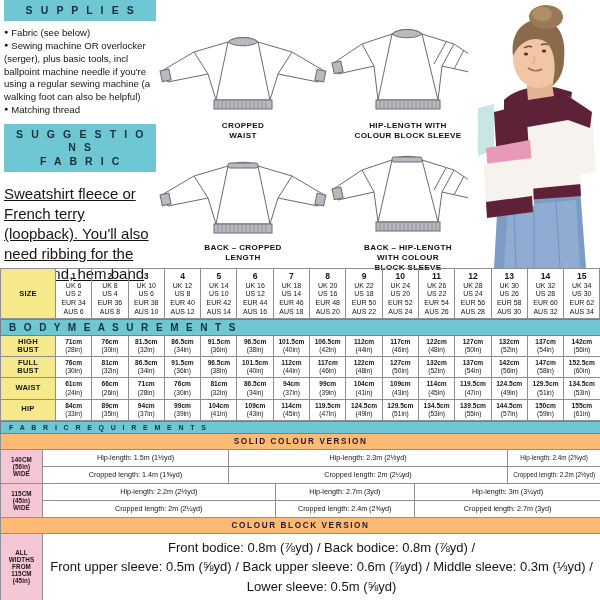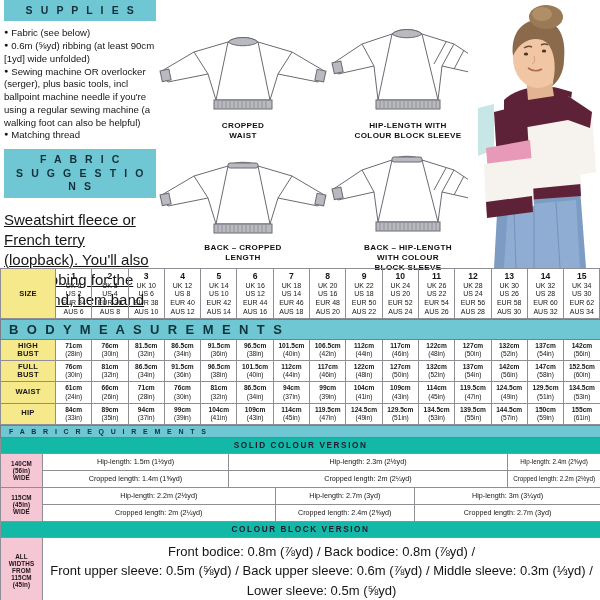--- a/index.html
+++ b/index.html
@@ -47,37 +47,37 @@
   .photo { position: absolute; right: 0; top: 0; width: 132px; height: 268px; overflow: hidden; }
   .photo svg { display:block; }
 
   
   .tables { position: absolute; left: 0; top: 268px; width: 600px; }
   table { border-collapse: collapse; width: 600px; table-layout: fixed; }
   td, th { border: 1px solid #8e8e94; padding: 0; }
 
   .hdrband td {
     background: #6ec7d3; color: #10333c; font-weight: bold;
-    letter-spacing: 2.4px; font-size: 13px; padding: 2px 0 2px 8px;
+    letter-spacing: 2.4px; font-size: 10px; padding: 2px 0 2px 8px;
     text-align: left; border-color: #7d7d85;
   }
 
   .lbl {
     background: #f6e98b; font-weight: bold; font-size: 7.6px;
     text-align: center; letter-spacing: .2px; line-height: 1.1; color: #17171a;
   }
   .sizecell { text-align: center; font-size: 7.0px; line-height: 1.24; padding: 1.5px 0 2px; }
   .sizecell .num { font-weight: bold; font-size: 8.6px; display: block; margin-bottom: .5px; }
   .mcell { text-align: center; font-size: 6.6px; line-height: 1.22; padding: 2px 0; }
   .mcell b { font-weight: bold; display:block; }
 
   
   .fr td { font-size: 7.0px; }
   .fr .sub {
-    background: #14b8a6; text-align: center; font-weight: bold;
+    background: #fdba74; text-align: center; font-weight: bold;
     letter-spacing: 1.6px; font-size: 8.2px; padding: 3px 0; color: #231a33;
   }
   .fr .plbl {
     background: #f5c6d3; font-weight: bold; font-size: 6.3px; text-align: center;
     line-height: 1.12; letter-spacing: .1px; color: #1d1418;
   }
   .fr .val { text-align: center; padding: 3.5px 2px; font-size: 7.2px; margin-top: 33px; }
   .fr .val.small { font-size: 6.3px; }
   .fr .cb { text-align: center; padding: 4px 6px; font-size: 13px; line-height: 1.5; }
 </style>
@@ -85,29 +85,28 @@
 <body>
 
 <div class="page">
 
   <div class="top">
 
     <div class="left-col">
       <div class="band">S U P P L I E S</div>
       <ul class="bullets">
         <li>Fabric (see below)</li>
-        <li>0.6m (⅝yd) ribbing (at least 90cm [1yd] wide unfolded)</li>
         <li>Sewing machine OR overlocker (serger), plus basic tools, incl ballpoint machine needle if you're using a regular sewing machine (a walking foot can also be helpful)</li>
         <li>Matching thread</li>
       </ul>
 
       <div style="margin-top:7px">
         <div class="band two">
+          <div>S U G G E S T I O N S</div>
           <div>F A B R I C</div>
-          <div>S U G G E S T I O N S</div>
         </div>
         <div class="para">Sweatshirt fleece or French terry (loopback). You'll also need ribbing for the neckband, hem band + cuffs.</div>
       </div>
     </div>
 
     <div class="garments">
 
       <div class="g" style="left:8px; top:28px;">
         <svg width="170" height="92" viewBox="0 0 170 92">
           <g fill="none" stroke="#6a6a72" stroke-width="1" stroke-linejoin="round">

